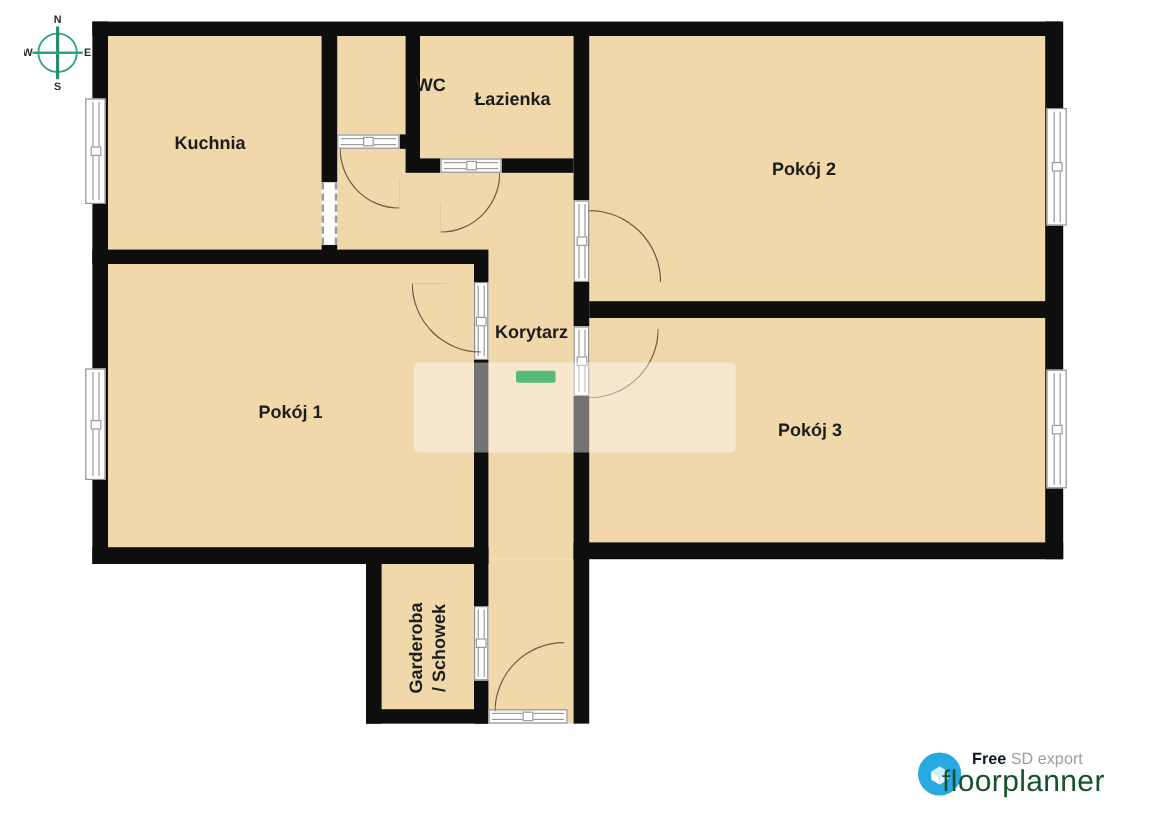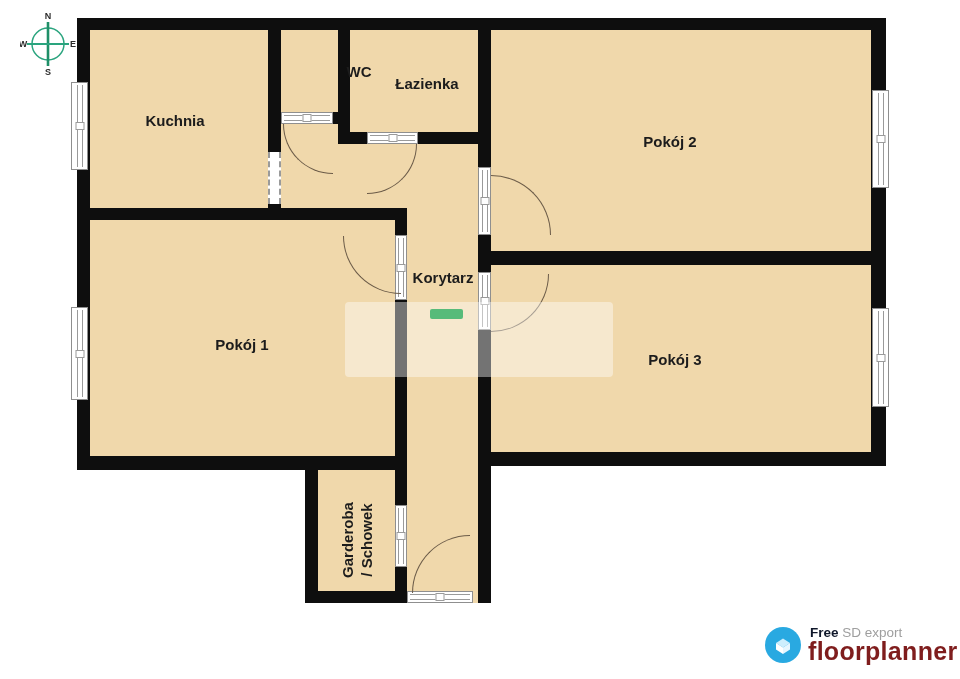--- a/index.html
+++ b/index.html
@@ -33,21 +33,21 @@
         font-family:"DejaVu Sans",sans-serif;font-weight:bold;font-size:67px;letter-spacing:-3px;
         color:rgba(94,89,78,.55);line-height:1;}
   .wm-bar{position:absolute;left:430px;top:309px;width:33px;height:10px;border-radius:2px;background:var(--accent,#57bb7a);}
   
   .compass{position:absolute;left:20px;top:10px;}
   
   .fp-circle{position:absolute;left:765px;top:627px;width:36px;height:36px;border-radius:50%;
         background:var(--brand,#29a9e1);display:flex;align-items:center;justify-content:center;}
   .fp-free{position:absolute;left:810px;top:625px;font-size:13.5px;color:#9e9e9e;}
   .fp-free b{color:#0f172a;}
-  .fp-word{position:absolute;left:808px;top:637px;font-size:25px;color:#7f1d1d;letter-spacing:.3px;font-weight:bold;}
+  .fp-word{position:absolute;left:785px;top:637px;font-size:25px;color:#14532d;letter-spacing:.3px;}
 </style>
 </head>
 <body>
 
 <div class="plan" style="--floor: #f0d8ab; --wall: #0e0e0e; --outside: #ffffff; --arc: #6b5b48; --accent: #57bb7a; --brand: #29a9e1;">
 
   <div class="floor" style="left:77px;top:18px;width:807px;height:448px;"></div>
   <div class="floor" style="left:305px;top:466px;width:186px;height:137px;"></div>
 
   <div class="wall" style="left:77px;top:18px;width:807px;height:12px;"></div>

